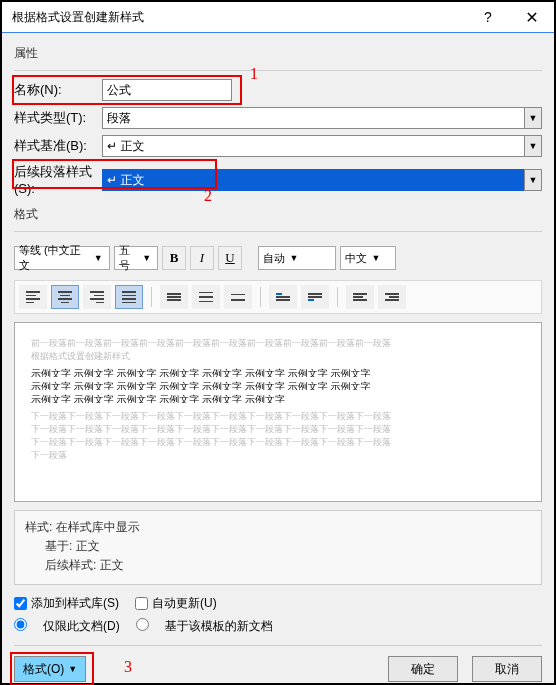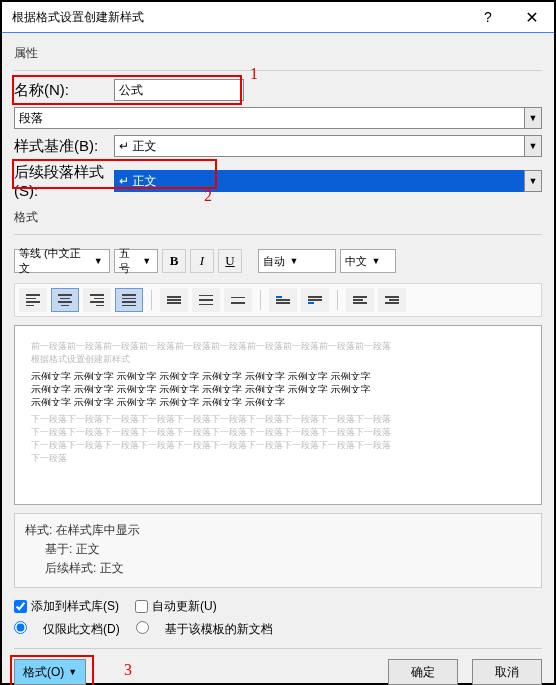--- a/index.html
+++ b/index.html
@@ -54,22 +54,22 @@
       border-top: 1px solid #d0d0d0;
       margin: 2px 0 8px 0;
     }
     .row {
       display: flex;
       align-items: center;
       margin-bottom: 6px;
       position: relative;
     }
     .row-label {
-      width: 100px;
-      font-size: 15px;
+      width: 88px;
+      font-size: 13px;
     }
     .input-text, .combo {
       height: 22px;
       border: 1px solid #888;
       background: #fff;
       font-size: 12px;
       padding: 0 4px;
     }
     .input-text { width: 113px; }
     .combo-wrap {
@@ -251,20 +251,21 @@
     <hr class="divider">
 
     <div class="row" style="position:relative;">
       <div class="row-label">名称(N):</div>
       <input class="input-text" style="width: 130px;" value="公式">
       <div class="red-box-1" style="left:-2px; top:-4px; width:230px; height:30px;"></div>
       <div class="annotation" style="left:236px; top:-14px;">1</div>
     </div>
 
     <div class="row">
+      <div class="row-label">样式类型(T):</div>
       <div class="combo-wrap">
         <div class="combo" style="line-height:20px;">段落</div>
         <div class="combo-btn">▼</div>
       </div>
     </div>
 
     <div class="row">
       <div class="row-label">样式基准(B):</div>
       <div class="combo-wrap">
         <div class="combo" style="line-height:20px;">↵ 正文</div>

